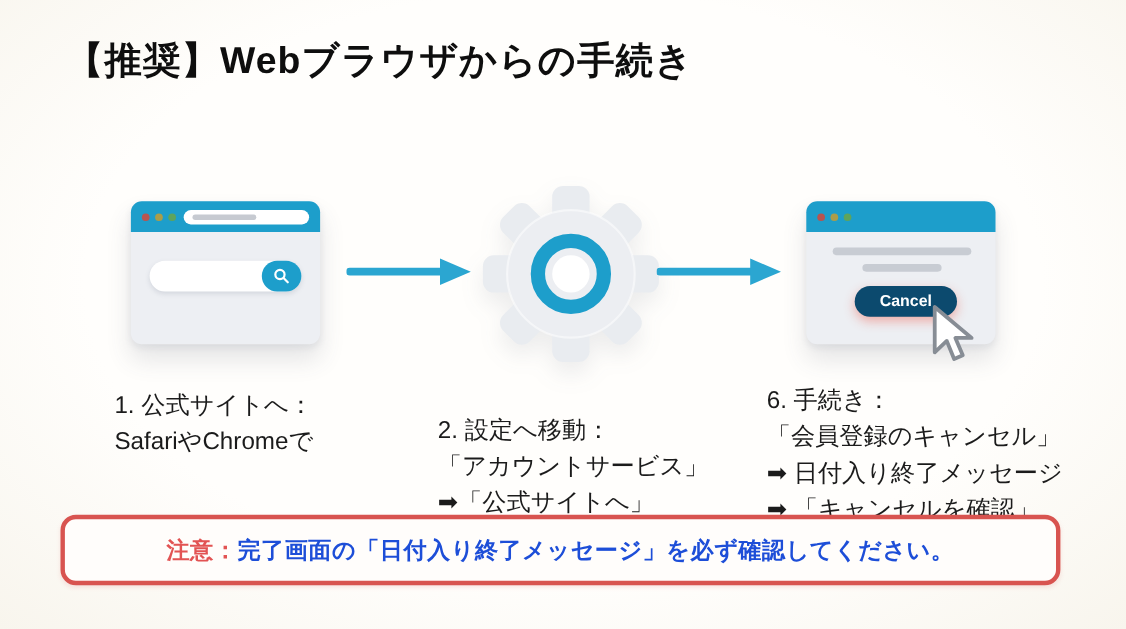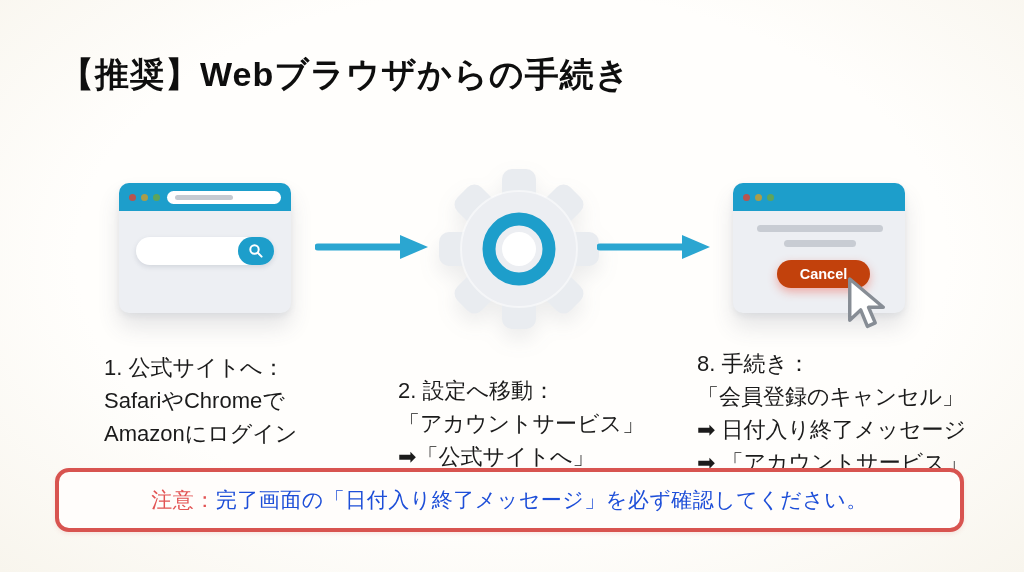--- a/index.html
+++ b/index.html
@@ -10,21 +10,21 @@
     font-family:"Liberation Sans","DejaVu Sans",sans-serif;
     overflow:hidden;
   }
   .slide {
     position:absolute; inset:0;
     background:radial-gradient(ellipse at 50% 45%, #fffefc 60%, #f8f5ed 100%);
   }
 
   
   .title {
-    position:absolute; left:60px; top:52px;
+    position:absolute; left:60px; top:32px;
     font-size:34px; font-weight:800; color:#0e0e0e; letter-spacing:1px;
   }
 
   
   .win {
     position:absolute; width:172px; height:130px;
     background:#edeff3; border-radius:10px;
     box-shadow:0 14px 22px rgba(70,80,100,.14), 0 3px 6px rgba(70,80,100,.08);
   }
   .win-header {
@@ -56,21 +56,21 @@
     background:#1d9ecb; border-radius:14px;
     display:flex; align-items:center; justify-content:center;
   }
 
   
   .gline { position:absolute; background:#c8ccd3; border-radius:4px; height:7px; }
   .gline-1 { left:24px; top:42px; width:126px; }
   .gline-2 { left:51px; top:57px; width:72px; }
   .cancel-btn {
     position:absolute; left:44px; top:77px; width:93px; height:28px;
-    background:#c2410c; border-radius:15px;
+    background:#0c4a6e; border-radius:15px;
     display:flex; align-items:center; justify-content:center;
     color:#ffffff; font-size:14.5px; font-weight:bold;
     box-shadow:0 4px 10px rgba(238,90,75,.45);
   }
   .cursor { position:absolute; left:844px; top:276px; width:46px; height:54px; }
 
   
   .flow-arrow { position:absolute; width:116px; height:26px; }
   .arrow-1 { left:315px; top:234px; }
   .arrow-2 { left:597px; top:234px; }
@@ -87,21 +87,21 @@
   }
   .step-1 { left:104px; }
   .step-2 { left:398px;margin-top:23px; }
   .step-3 { left:697px; top:347px; }
 
   
   .warning {
     position:absolute; left:55px; top:468px; width:909px; height:64px;
     background:#fffdfb; border:4px solid #d85450; border-radius:14px;
     display:flex; align-items:center; justify-content:center;
-    font-size:21px; font-weight:normal; letter-spacing:.5px;
+    font-size:21px; font-weight:bold; letter-spacing:.5px;
     box-shadow:0 2px 4px rgba(216,84,80,.12);
   }
   .warning .w-label { color:#e25353; }
   .warning .w-text  { color:#1d4ed8; }
 </style>
 </head>
 <body>
 
 <div class="slide">
 
@@ -170,34 +170,33 @@
     <div class="cancel-btn">Cancel</div>
   </div>
 
   <svg class="cursor" viewBox="0 0 24 28">
     <path d="M3,1.5 L3,23 L8.7,17.6 L12.2,26.2 L16.3,24.4 L12.8,16.2 L20.5,16.2 Z" fill="#ffffff" stroke="#878d95" stroke-width="1.8" stroke-linejoin="round"></path>
   </svg>
 
   <div class="step step-1">
     <div>1. 公式サイトへ：</div>
     <div>SafariやChromeで</div>
-    <div>Amazonにログイン</div>
   </div>
 
   <div class="step step-2">
     <div>2. 設定へ移動：</div>
     <div>「アカウントサービス」</div>
     <div>➡「公式サイトへ」</div>
   </div>
 
   <div class="step step-3">
-    <div>8. 手続き：</div>
+    <div>6. 手続き：</div>
     <div>「会員登録のキャンセル」</div>
     <div>➡ 日付入り終了メッセージ</div>
-    <div>➡ 「アカウントサービス」</div>
+    <div>➡ 「キャンセルを確認」</div>
   </div>
 
   <div class="warning">
     <span class="w-label">注意：</span>
       <span class="w-text">完了画面の「日付入り終了メッセージ」を必ず確認してください。</span>
   </div>
 
 </div>
 
 </body></html>

